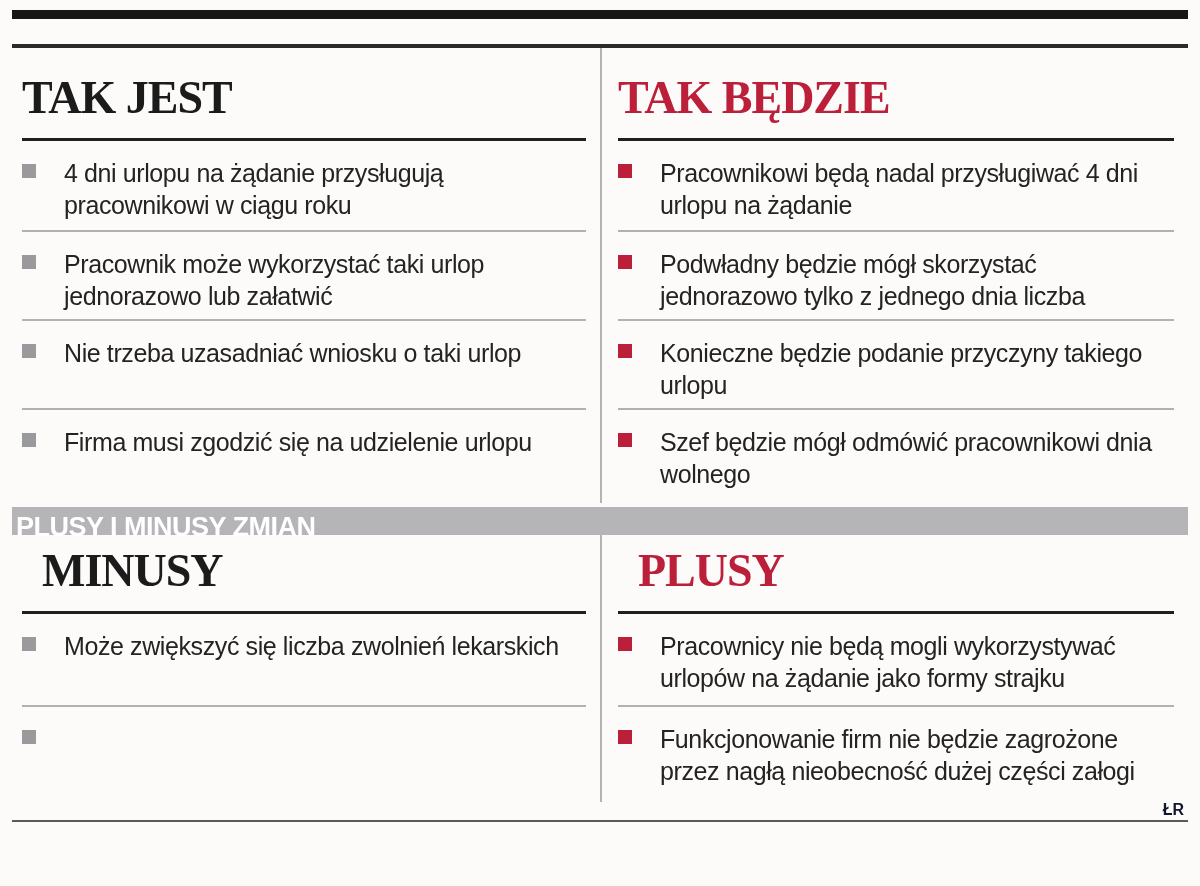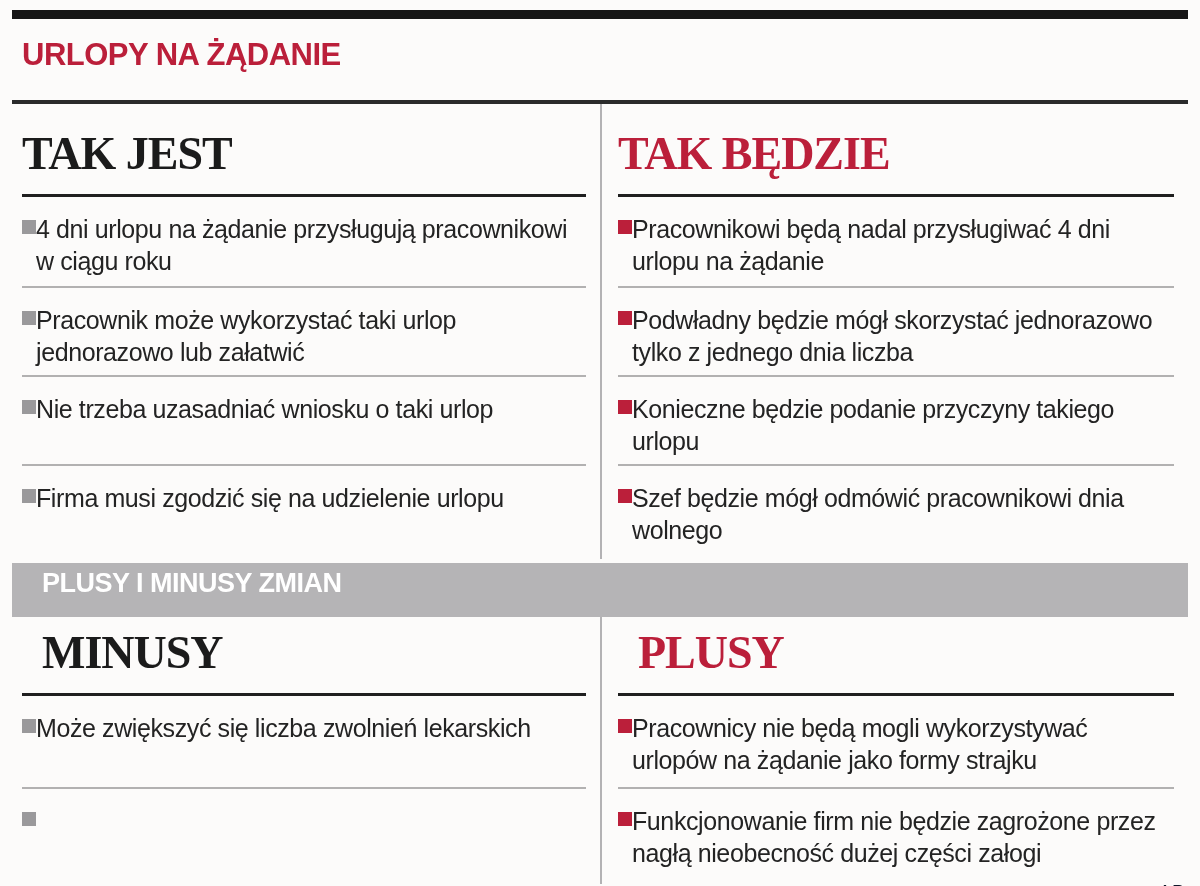--- a/index.html
+++ b/index.html
@@ -37,62 +37,61 @@
     margin-top:26px;
     color:#1b1b1b;
   }
   .col-right h2.col-head { color:var(--accent_red,#bb1f3a); }
   .head-rule { height:3px; background:var(--rule_dark,#1f1f1f); margin-top:16px; }
 
   ul.bullets { list-style:none; }
   ul.bullets li {
     min-height:89px;
     padding-top:16px;
-    display:flex; gap:0;
+    display:flex; gap:28px;
   }
   .section2 ul.bullets li { min-height:91px; }
   ul.bullets li + li { border-top:2px solid var(--separator_gray,#b0afaf); }
   .sq {
     flex:0 0 14px; width:14px; height:14px; margin-top:7px;
     background:var(--bullet_gray,#9a999b);
   }
   .col-right .sq { background:var(--accent_red,#bb1f3a); }
   .itxt {
     font-size:25px; line-height:1.28;
     letter-spacing:-0.4px;
     color:#232323;
     max-width:540px;
   }
 
   .band {
-    height:54px; margin-top:4px;
+    height:28px; margin-top:4px;
     background:var(--band_gray,#b5b4b6);
     color:#ffffff;
     font-weight:bold; font-size:27px; line-height:40px;
     letter-spacing:-0.5px;
-    padding-left:30px;
+    padding-left:4px;
   }
   .section2 h2.col-head { margin-top:12px;margin-left:20px; }
 
   .credit {
     text-align:right;
     font-size:16px; font-weight:bold; line-height:16px;
     color:#0f172a;
     padding-right:4px;
   }
   .bottom-rule { height:2px; background:#5a5a5a; margin-top:2px; }
 </style>
 </head>
 <body>
 
 <div class="page">
 
   <div class="topbar"></div>
 
-  <h1 class="title">URLOPY NA ŻĄDANIE</h1>
 
   <div class="title-rule"></div>
 
   <div class="cols section1">
 
     <div class="col col-left">
       <h2 class="col-head">TAK JEST</h2>
       <div class="head-rule"></div>
       <ul class="bullets">
         <li>

